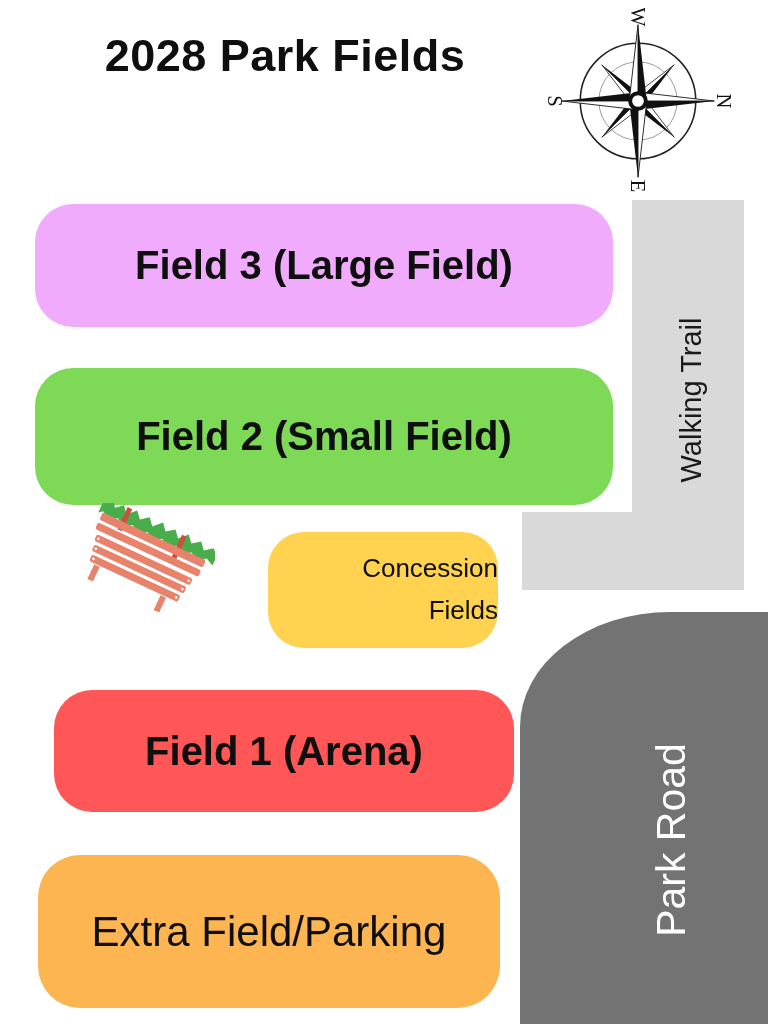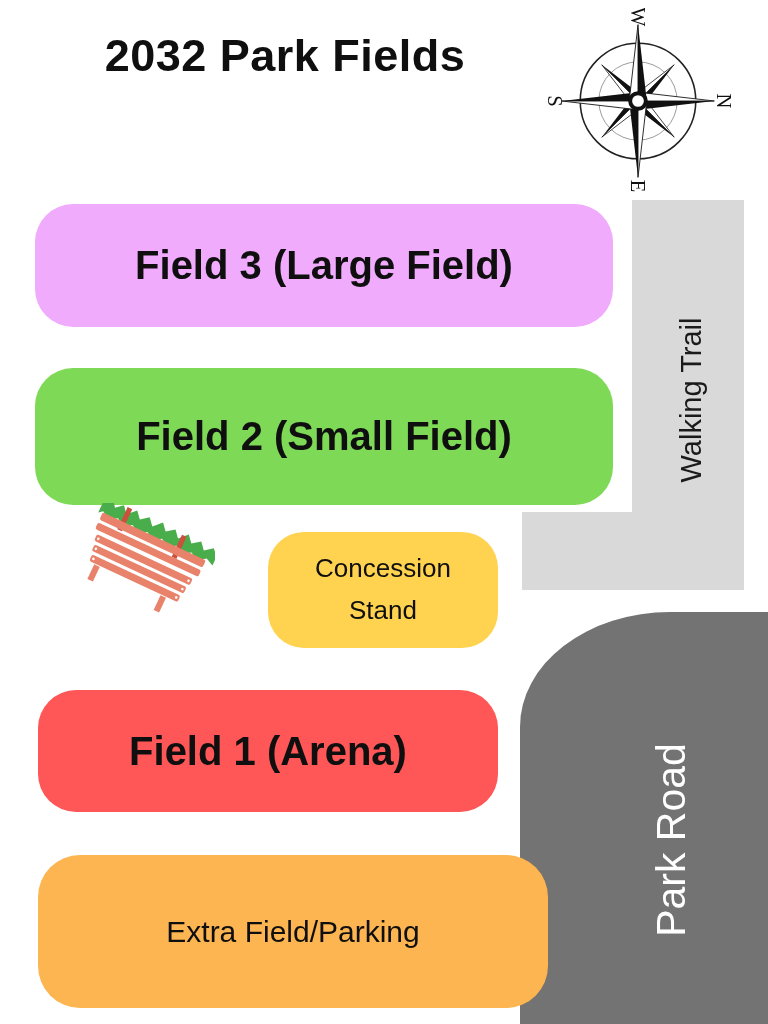--- a/index.html
+++ b/index.html
@@ -13,23 +13,23 @@
     left:35px;top:26px;width:500px;text-align:center;
     font-size:45px;font-weight:800;line-height:1.32;letter-spacing:.5px;color:#0f0f0f;
   }
   
   .zone{
     display:flex;align-items:center;justify-content:center;text-align:center;
     color:#0f0f0f;
   }
   .zone-field3{left:35px;top:204px;width:578px;height:123px;border-radius:38px;font-size:40px;font-weight:800;}
   .zone-field2{left:35px;top:368px;width:578px;height:137px;border-radius:38px;font-size:40px;font-weight:800;}
-  .zone-concession{left:268px;top:532px;width:230px;height:116px;border-radius:36px;font-size:26px;font-weight:400;line-height:1.6;flex-direction:column;}
+  .zone-concession{left:268px;top:532px;width:230px;height:116px;border-radius:36px;font-size:26px;font-weight:400;line-height:1.6;flex-direction:column;align-items:flex-end;}
   .zone-field1{left:38px;top:690px;width:460px;height:122px;border-radius:38px;font-size:40px;font-weight:800;}
-  .zone-extra{left:38px;top:855px;width:510px;height:153px;border-radius:42px;font-size:30px;font-weight:400;}
+  .zone-extra{left:38px;top:855px;width:462px;height:153px;border-radius:42px;font-size:42px;font-weight:400;}
   
   .trail-v{left:632px;top:200px;width:112px;height:390px;}
   .trail-h{left:522px;top:512px;width:112px;height:78px;}
   .trail-label{
     left:691px;top:400px;transform:translate(-50%,-50%) rotate(-90deg);
     white-space:nowrap;font-size:29px;font-weight:400;color:#1a1a1a;
   }
   
   .road{left:520px;top:612px;width:248px;height:412px;border-top-left-radius:150px 115px;}
   .road-label{
@@ -41,21 +41,21 @@
   .compass text{font-family:"Liberation Serif",serif;font-size:21px;fill:#111;}
   
   .bench{left:83px;top:503px;}
 </style>
 </head>
 <body>
 
 <div class="canvas">
 
   <div class="abs title">
-    <div>2032 Park Fields</div>
+    <div>2028 Park Fields</div>
   </div>
 
   <svg class="abs compass" width="186" height="186" viewBox="0 0 190 190">
     <g transform="rotate(90 95 95)">
       <circle cx="95" cy="95" r="59" fill="none" stroke="#222" stroke-width="1.6"></circle>
       <circle cx="95" cy="95" r="40" fill="none" stroke="#9a9a9a" stroke-width="1"></circle>
 
       <path d="M132,58 L99.9,99.9 L95,95 Z" fill="#111"></path>
       <path d="M132,58 L90.1,90.1 L95,95 Z" fill="#fff" stroke="#111" stroke-width="0.8"></path>
       <path d="M132,132 L90.1,99.9 L95,95 Z" fill="#111"></path>
@@ -92,24 +92,24 @@
   <div class="abs zone zone-field3" style="background-color: #f0abfc;">
     <span>Field 3 (Large Field)</span>
   </div>
 
   <div class="abs zone zone-field2" style="background-color: rgb(126, 217, 87);">
     <span>Field 2 (Small Field)</span>
   </div>
 
   <div class="abs zone zone-concession" style="background-color: rgb(255, 210, 79);">
     <span>Concession</span>
-    <span>Stand</span>
+    <span>Fields</span>
   </div>
 
-  <div class="abs zone zone-field1" style="background-color: rgb(255, 87, 87);">
+  <div class="abs zone zone-field1" style="background-color: rgb(255, 87, 87); margin-left: 16px;">
     <span>Field 1 (Arena)</span>
   </div>
 
   <div class="abs zone zone-extra" style="background-color: rgb(252, 181, 81);">
     <span>Extra Field/Parking</span>
   </div>
 
   <svg class="abs bench" width="132" height="120" viewBox="0 0 130 118">
     <g transform="rotate(25 60 50)">
       <path d="M2,22 L10,14 L15,21 L22,15 L28,22 L36,14 L42,21 L50,15 L56,22 L64,14 L70,21 L78,15 L84,22 L92,14 L98,21 L106,15 L112,22 L120,16 L126,22 L126,32 L118,28 L110,34 L102,29 L94,34 L86,29 L78,34 L70,29 L62,34 L54,29 L46,34 L38,29 L30,34 L22,29 L14,34 L6,29 L2,32 Z" style="fill: rgb(74, 173, 76);"></path>

